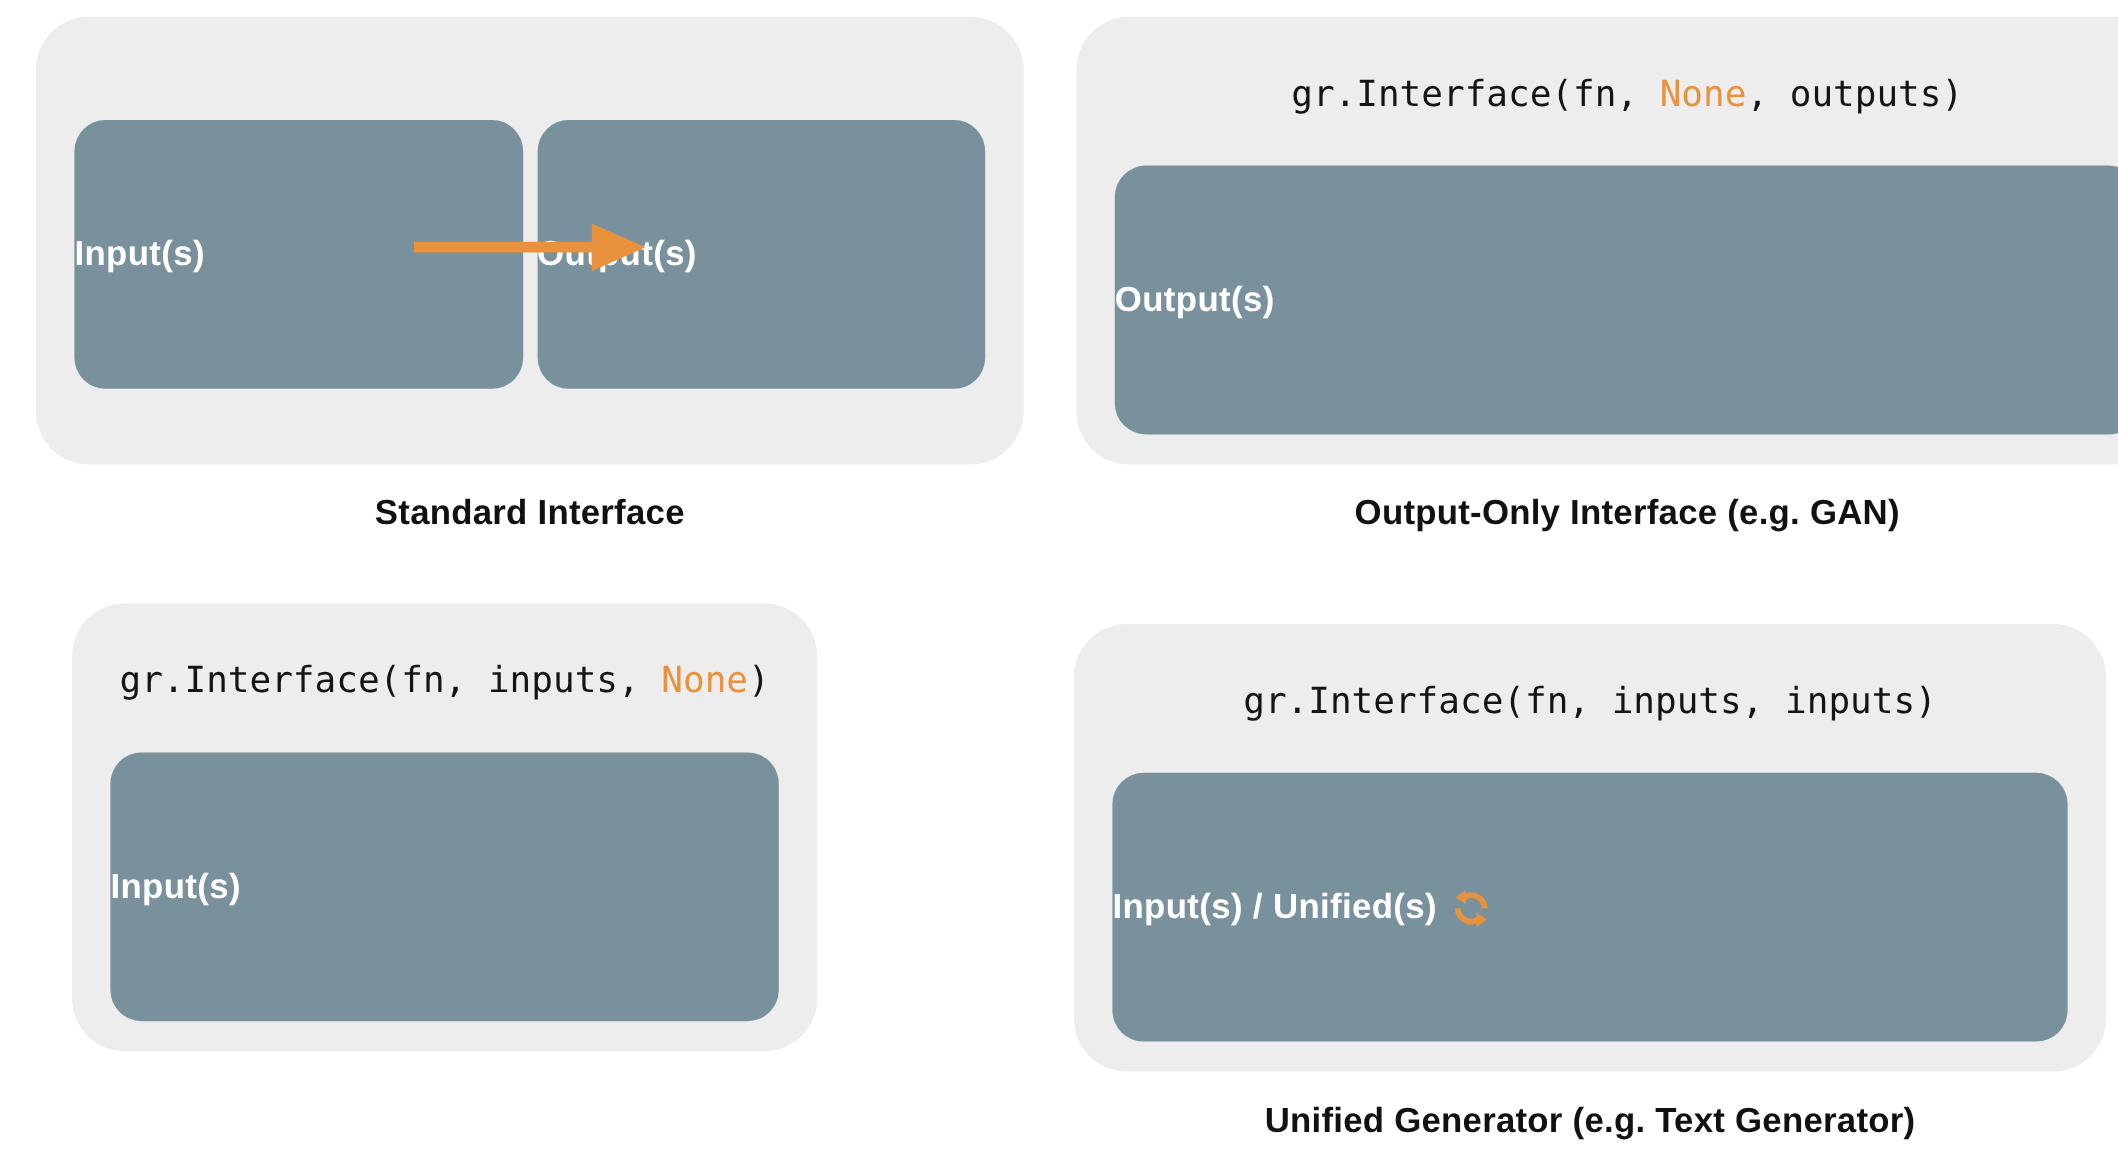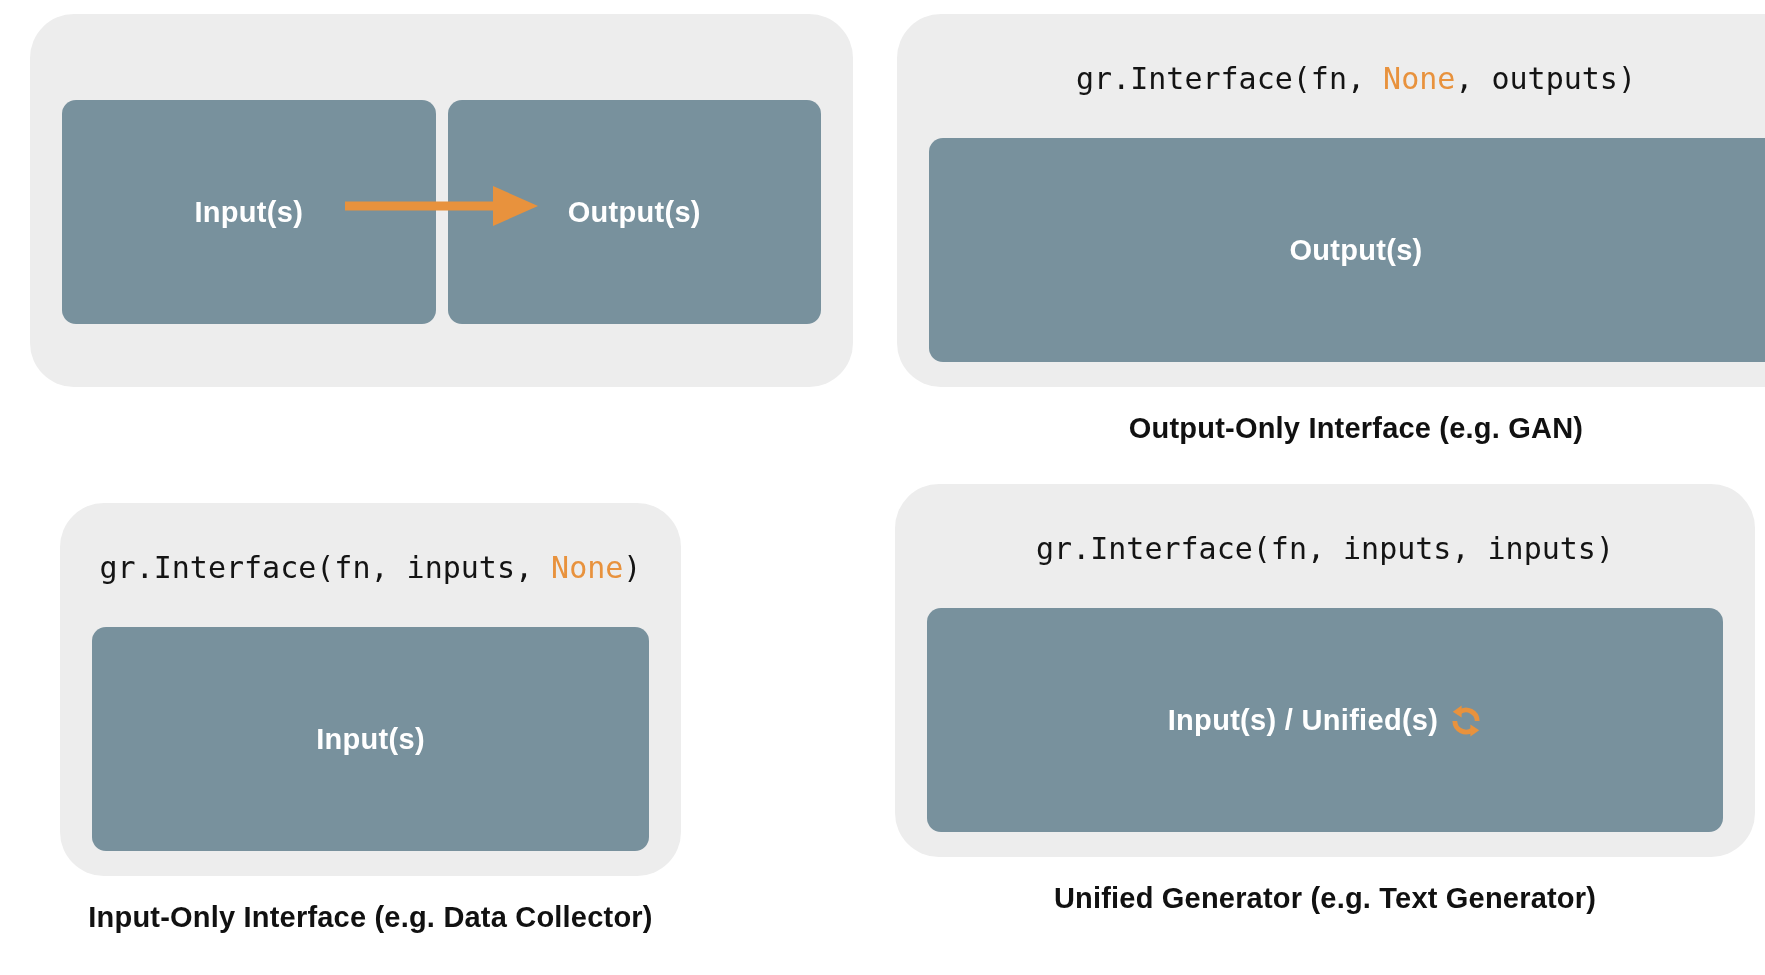--- a/index.html
+++ b/index.html
@@ -13,21 +13,21 @@
   * { margin: 0; padding: 0; box-sizing: border-box; }
   html, body { background: #FFFFFF; }
   body {
     width: 1765px; height: 975px; position: relative; overflow: hidden;
     font-family: "Liberation Sans", sans-serif;
   }
   .cell { position: absolute; }
   #cell-tl { left: 30px;  top: 14px;  width: 823px; }
   #cell-tr { left: 897px; top: 14px;  width: 918px; }
   #cell-bl { left: 60px;  top: 503px; width: 621px; }
-  #cell-br { left: 895px; top: 484px; width: 860px; }
+  #cell-br { left: 895px; top: 520px; width: 860px; }
 
   .panel {
     background: var(--panel-bg);
     border-radius: 44px;
     height: 373px;
     padding: 46px 32px 0 32px;
   }
   .code-line {
     font-family: "DejaVu Sans Mono", "Liberation Mono", monospace;
     font-size: 30px;
@@ -40,25 +40,25 @@
 
   .boxes-row {
     margin-top: 28px;
     height: 236px;
     display: flex;
     gap: 12px;
     position: relative;
   }
   .box {
     background: var(--box-fill);
-    border-radius: 14px;
+    border-radius: 26px;
     flex: 1;
     display: flex;
     align-items: center;
-    justify-content: center;
+    justify-content: flex-start;
     gap: 12px;
     margin-top: 12px;
   }
   .box-label {
     color: var(--box-label-text);
     font-weight: bold;
     font-size: 29px;
     letter-spacing: 0.3px;
   }
   .flow-arrow {
@@ -97,20 +97,21 @@
         </div>
         <div class="box">
           <span class="box-label">Output(s)</span>
         </div>
         <svg class="flow-arrow" viewBox="0 0 194 44" aria-hidden="true">
           <line class="shaft" x1="0" y1="22" x2="152" y2="22"></line>
           <polygon class="head" points="148,2 148,42 193,22"></polygon>
         </svg>
       </div>
     </div>
+    <div class="caption">Standard Interface</div>
   </div>
 
   <div class="cell" id="cell-tr">
     <div class="panel">
       <div class="code-line"><span>gr.Interface(fn, </span><span class="code-highlight">None</span><span>, outputs)</span></div>
       <div class="boxes-row">
         <div class="box">
           <span class="box-label">Output(s)</span>
         </div>
       </div>
@@ -120,21 +121,20 @@
 
   <div class="cell" id="cell-bl">
     <div class="panel">
       <div class="code-line"><span>gr.Interface(fn, inputs, </span><span class="code-highlight">None</span><span>)</span></div>
       <div class="boxes-row">
         <div class="box">
           <span class="box-label">Input(s)</span>
         </div>
       </div>
     </div>
-    <div class="caption">Input-Only Interface (e.g. Data Collector)</div>
   </div>
 
   <div class="cell" id="cell-br">
     <div class="panel">
       <div class="code-line"><span>gr.Interface(fn, inputs, inputs)</span><span class="code-highlight"></span><span></span></div>
       <div class="boxes-row">
         <div class="box">
           <span class="box-label">Input(s) / Unified(s)</span>
           <svg class="loop-icon" viewBox="0 0 40 40" aria-hidden="true">
             <path class="arc" d="M 34 20 A 14 14 0 0 0 12 8.8"></path>

